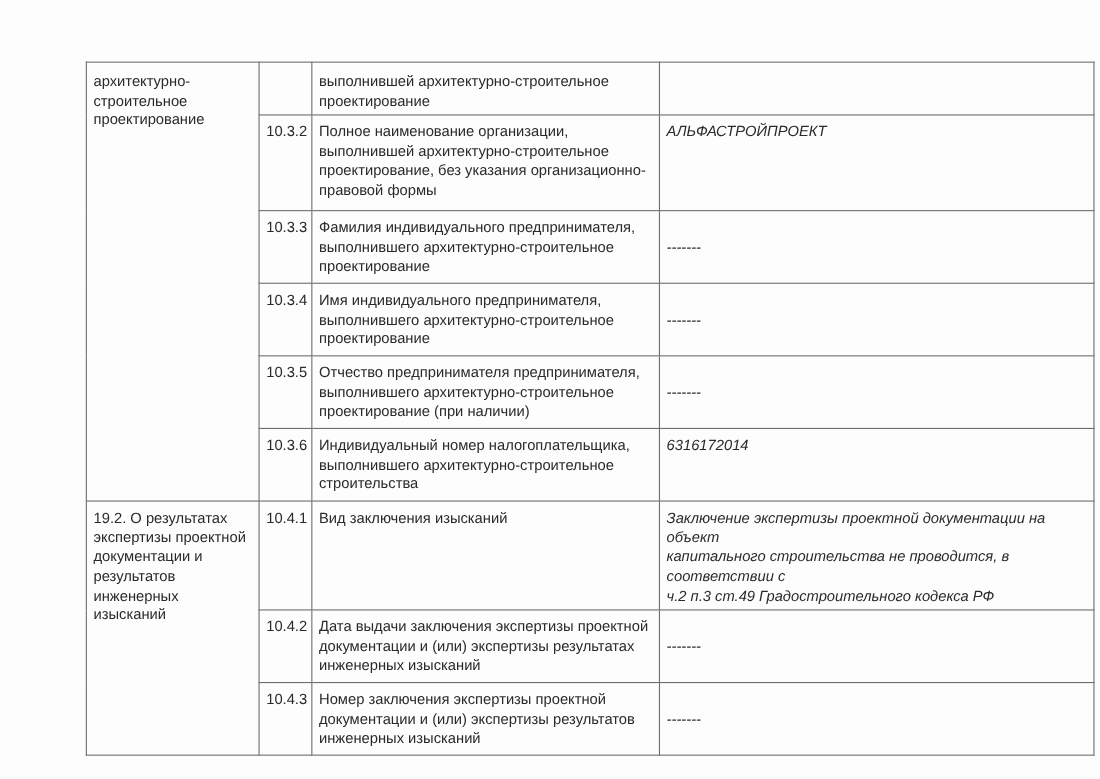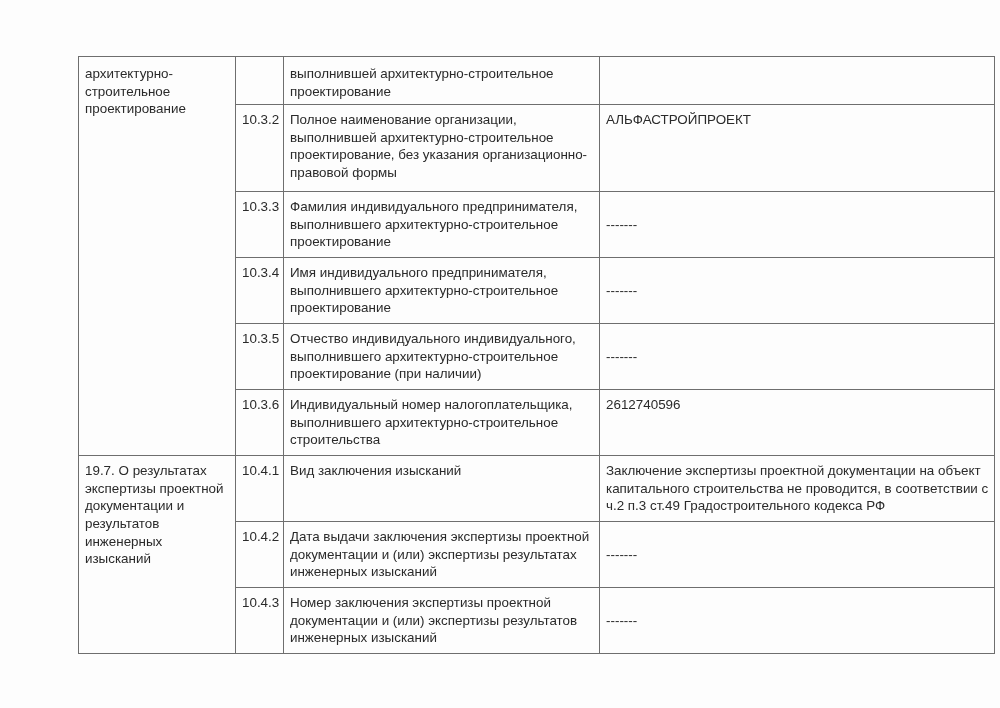--- a/index.html
+++ b/index.html
@@ -36,21 +36,21 @@
       vertical-align: top;
       padding: 6px 5px 4px 6px;
       white-space: pre-line;
     }
     col.c-section { width: 157px; }
     col.c-num { width: 48px; }
     col.c-label { width: 316px; }
     col.c-value { width: 395px; }
     td.num { padding-left: 5px; padding-top: 9px; margin-top: 37px; }
     td.label { padding-top: 9px; margin-top: 15px; }
-    td.value { padding-top: 9px; }
+    td.value { padding-top: 9px; font-style: italic; }
     td.value.dash { vertical-align: middle; padding-top: 4px; }
     td.section { padding-top: 8px; }
     tr.r0 td { height: 34px; padding-top: 8px; }
     tr.r1 td { height: 76px; }
     tr.r2 td, tr.r3 td, tr.r4 td, tr.r5 td, tr.r6 td, tr.r7 td, tr.r8 td { height: 55px; }
   </style>
 </head>
 <body>
 
 <div class="page">
@@ -88,34 +88,34 @@
       </tr>
       <tr class="r3">
         <td class="num">10.3.4</td>
         <td class="label">Имя индивидуального предпринимателя,
 выполнившего архитектурно-строительное
 проектирование</td>
         <td class="value dash">-------</td>
       </tr>
       <tr class="r4">
         <td class="num">10.3.5</td>
-        <td class="label">Отчество индивидуального индивидуального,
+        <td class="label">Отчество предпринимателя предпринимателя,
 выполнившего архитектурно-строительное
 проектирование (при наличии)</td>
         <td class="value dash">-------</td>
       </tr>
       <tr class="r5">
         <td class="num">10.3.6</td>
         <td class="label">Индивидуальный номер налогоплательщика,
 выполнившего архитектурно-строительное
 строительства</td>
-        <td class="value">2612740596</td>
+        <td class="value">6316172014</td>
       </tr>
       <tr class="r6">
-        <td class="section" rowspan="3">19.7. О результатах
+        <td class="section" rowspan="3">19.2. О результатах
 экспертизы проектной
 документации и
 результатов
 инженерных
 изысканий</td>
         <td class="num">10.4.1</td>
         <td class="label">Вид заключения изысканий</td>
         <td class="value">Заключение экспертизы проектной документации на объект
 капитального строительства не проводится, в соответствии с
 ч.2 п.3 ст.49 Градостроительного кодекса РФ</td>

